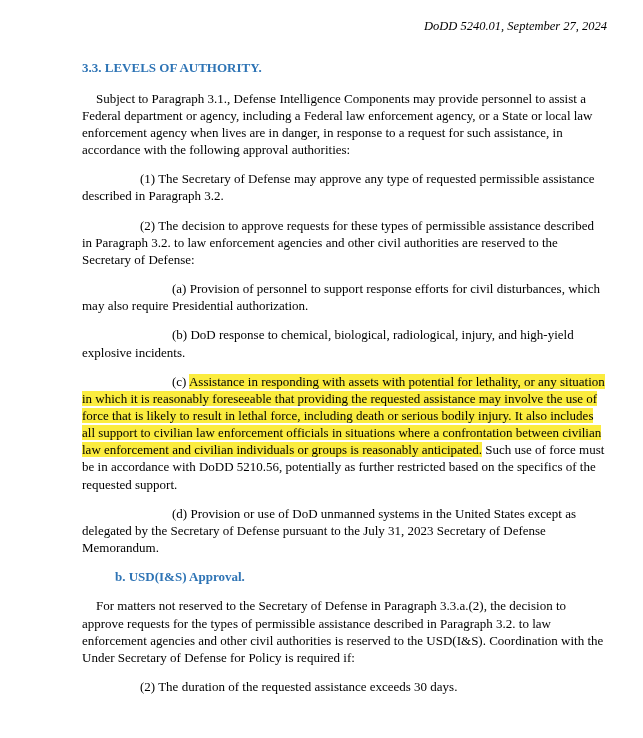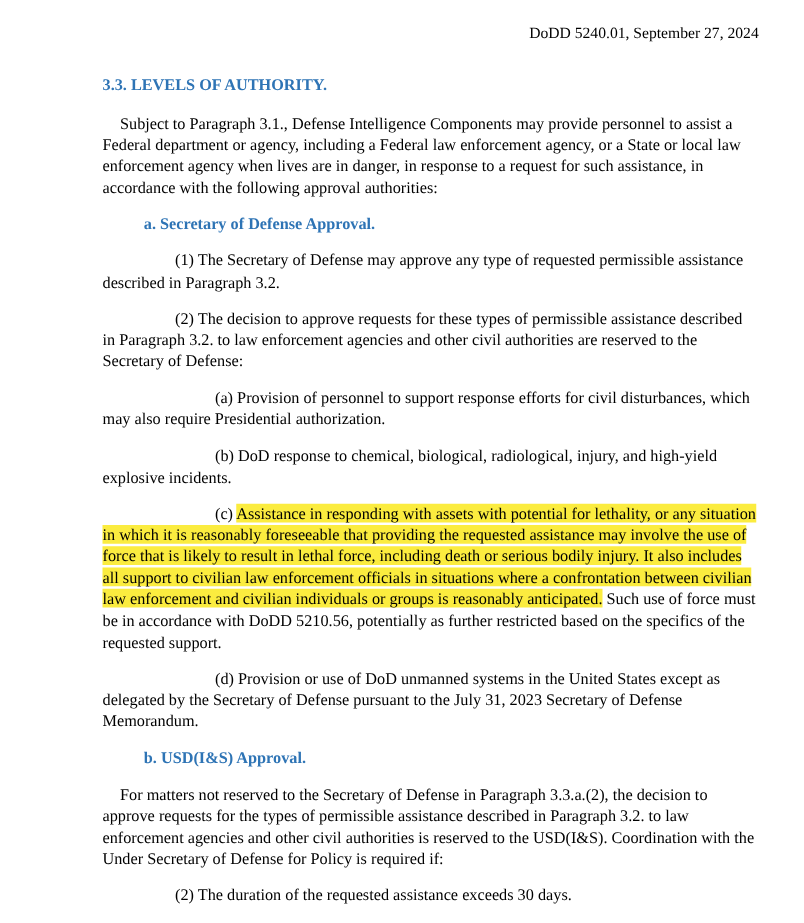--- a/index.html
+++ b/index.html
@@ -16,20 +16,21 @@
   }
   .page {
     box-sizing: border-box;
     width: 643px;
     min-height: 738px;
     background: #ffffff;
     padding: 18px 36px 18px 82px;
   }
   .doc-header {
     text-align: right;
+    font-style: italic;
     font-size: 12.5px;
     margin: 0 0 24px 0;
   }
   .section-heading {
     color: var(--heading-blue, #2E74B5);
     font-weight: bold;
     margin: 0 0 14px 0;
   }
   .sub-heading {
     color: var(--heading-blue, #2E74B5);
@@ -50,21 +51,20 @@
 <body>
 
 <div class="page">
 
   <div class="doc-header">DoDD 5240.01, September 27, 2024</div>
 
   <p class="section-heading">3.3.  LEVELS OF AUTHORITY.</p>
 
   <p class="para indent-1">Subject to Paragraph 3.1., Defense Intelligence Components may provide personnel to assist a Federal department or agency, including a Federal law enforcement agency, or a State or local law enforcement agency when lives are in danger, in response to a request for such assistance, in accordance with the following approval authorities:</p>
 
-  <p class="sub-heading">a.  Secretary of Defense Approval.</p>
 
   <p class="para indent-2">(1)  The Secretary of Defense may approve any type of requested permissible assistance described in Paragraph 3.2.</p>
 
   <p class="para indent-2">(2)  The decision to approve requests for these types of permissible assistance described in Paragraph 3.2. to law enforcement agencies and other civil authorities are reserved to the Secretary of Defense:</p>
 
   <p class="para indent-3">(a)  Provision of personnel to support response efforts for civil disturbances, which may also require Presidential authorization.</p>
 
   <p class="para indent-3">(b)  DoD response to chemical, biological, radiological, injury, and high-yield explosive incidents.</p>
 
   <p class="para indent-3"><span>(c)  </span><span class="highlight">Assistance in responding with assets with potential for lethality, or any situation in which it is reasonably foreseeable that providing the requested assistance may involve the use of force that is likely to result in lethal force, including death or serious bodily injury.  It also includes all support to civilian law enforcement officials in situations where a confrontation between civilian law enforcement and civilian individuals or groups is reasonably anticipated.</span><span>  Such use of force must be in accordance with DoDD 5210.56, potentially as further restricted based on the specifics of the requested support.</span></p>

